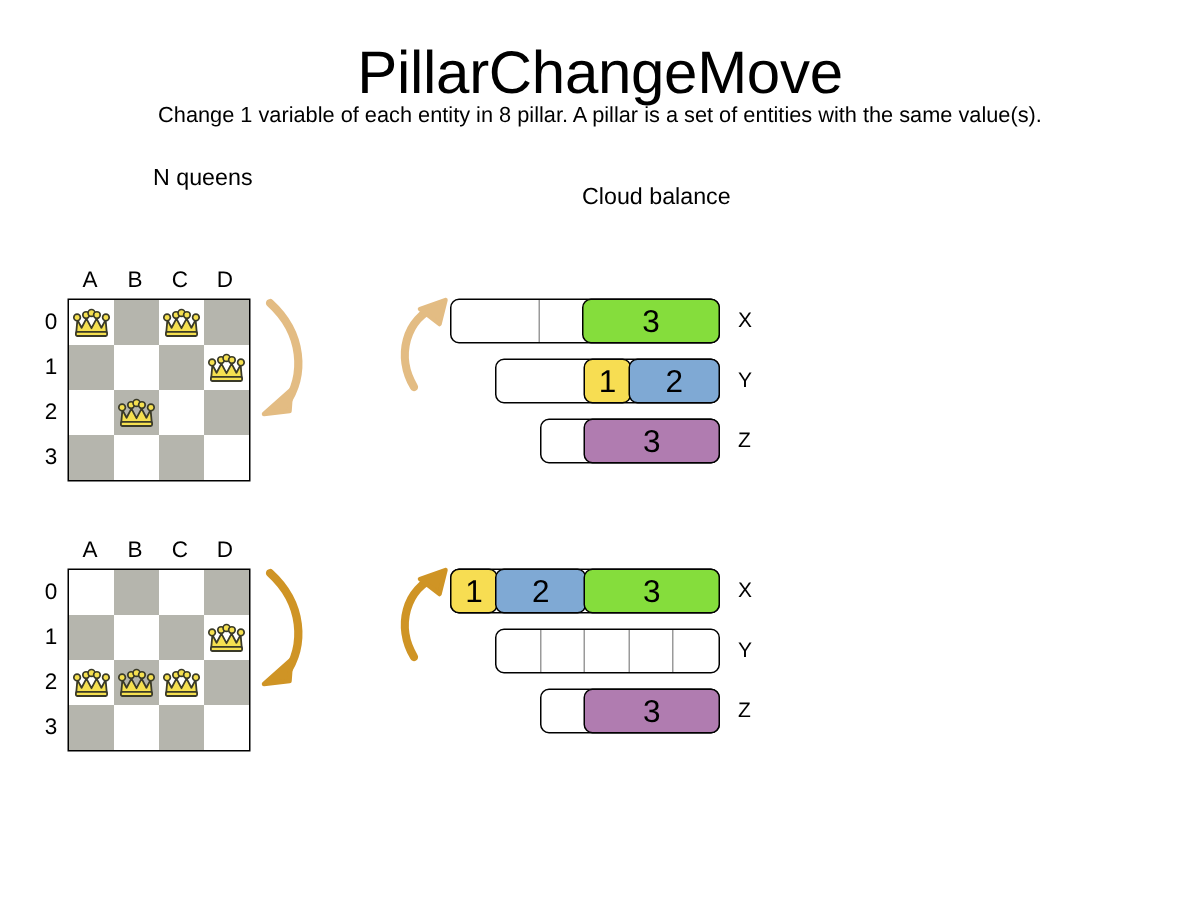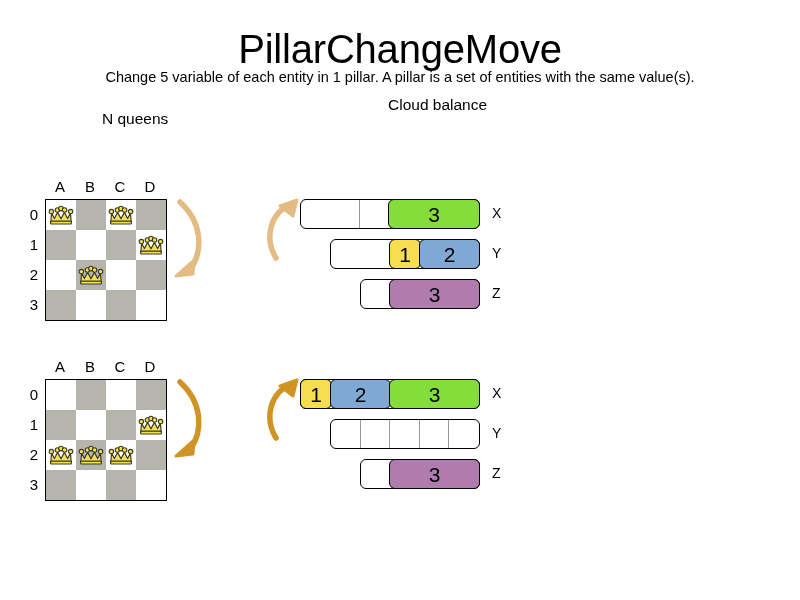--- a/index.html
+++ b/index.html
@@ -39,21 +39,21 @@
   }
 
   
   .section-caption {
     position: absolute;
     font-size: 15.5px;
     white-space: nowrap;
     margin-left: 40px;
   }
   #caption-nqueens { left: 62px;  top: 110px; }
-  #caption-cloud   { left: 348px; top: 96px; }
+  #caption-cloud   { left: 348px; top: 123px; }
 
   
   .board-block { position: absolute; }
   #board-block-top    { left: 36px; top: 178px; }
   #board-block-bottom { left: 36px; top: 358px; }
 
   .col-labels {
     position: absolute;
     left: 9px;
     top: 0px;
@@ -159,21 +159,21 @@
     position: absolute;
     top: 5px;
     font-size: 14px;
     line-height: 18px;
   }
 </style>
 </head>
 <body>
 
 <div id="title">PillarChangeMove</div>
-<div id="subtitle">Change 5 variable of each entity in 1 pillar. A pillar is a set of entities with the same value(s).</div>
+<div id="subtitle">Change 1 variable of each entity in 8 pillar. A pillar is a set of entities with the same value(s).</div>
 
 <div class="section-caption" id="caption-nqueens">N queens</div>
 <div class="section-caption" id="caption-cloud">Cloud balance</div>
 
 <div class="board-block" id="board-block-top">
   <div class="col-labels">
       <div class="col-label">A</div>
       <div class="col-label">B</div>
       <div class="col-label">C</div>
       <div class="col-label">D</div>

